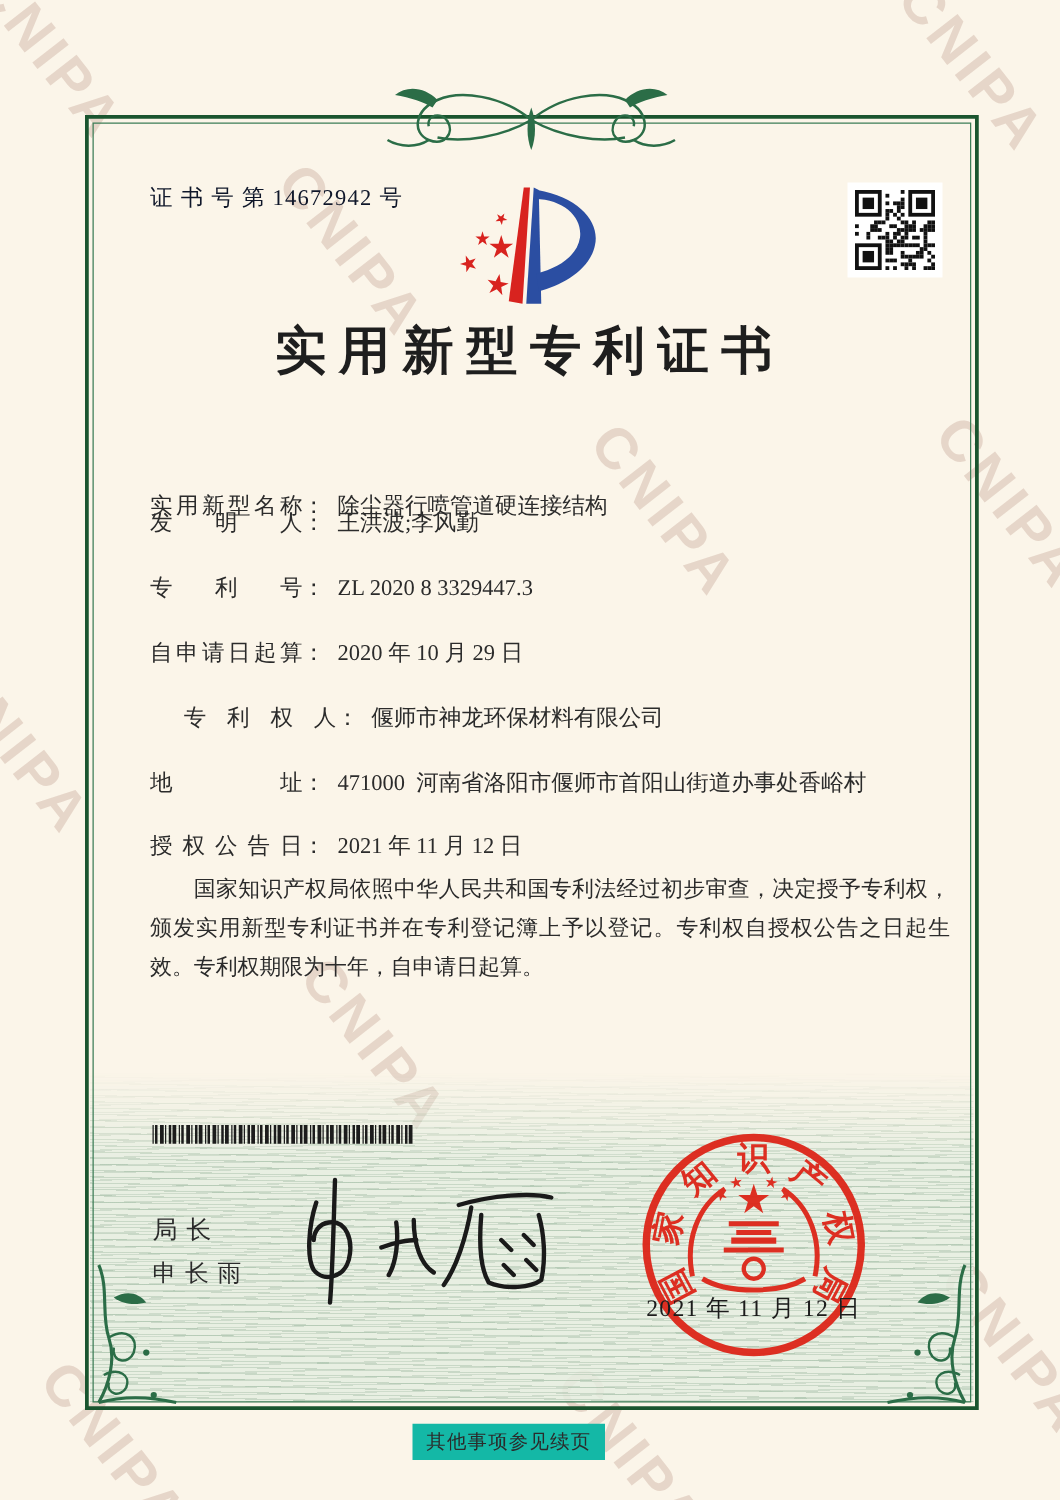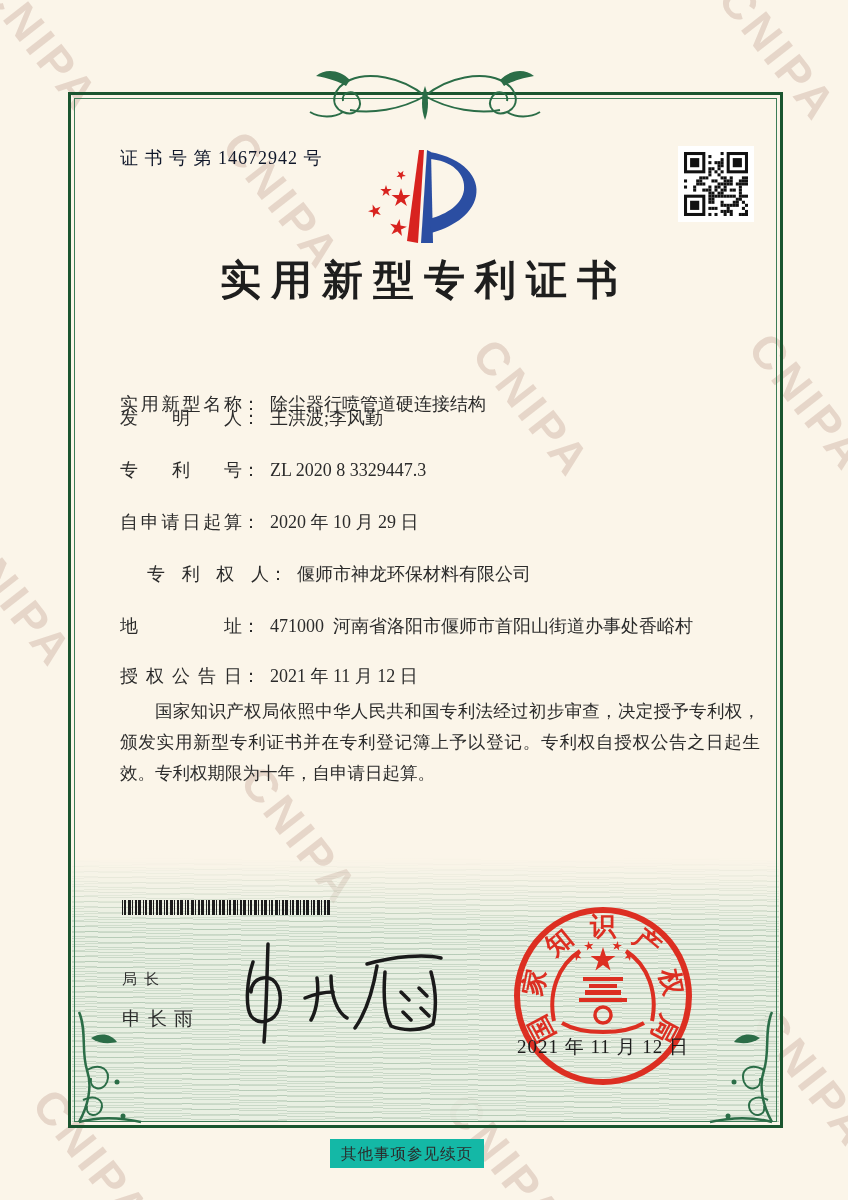--- a/index.html
+++ b/index.html
@@ -29,21 +29,21 @@
          letter-spacing:10px;color:#1e1e1e;}
   .field-row{position:absolute;left:120px;width:660px;height:30px;font-size:18px;}
   .f-label{display:inline-block;width:122px;text-align:justify;text-align-last:justify;vertical-align:top;}
   .f-colon{display:inline-block;}
   .f-value{display:inline-block;margin-left:10px;white-space:pre-wrap;}
   .grant2{position:absolute;left:330px;top:0;white-space:nowrap;}
   .body-text{left:120px;top:696px;width:640px;font-size:17.5px;line-height:31px;text-align:justify;}
   .body-text p{margin:0;text-indent:2em;}
   .barcode{left:122px;top:900px;width:216px;height:15px;display:flex;align-items:stretch;z-index:5;}
   .barcode span{display:block;height:100%;}
-  .signer-title{left:122px;top:970px;font-size:15px;letter-spacing:7px;}
+  .signer-title{left:122px;top:970px;font-size:20px;letter-spacing:7px;}
   .signer-name{left:122px;top:1006px;font-size:19px;letter-spacing:7px;}
   .seal-date{left:515px;top:1034px;width:176px;text-align:center;font-size:19px;letter-spacing:1px;
              color:#1c1c1c;z-index:7;}
   .footer-page{left:68px;top:1096px;width:715px;text-align:center;font-size:15.5px;letter-spacing:2px;}
   .note-box{left:330px;top:1139px;width:154px;height:29px;line-height:29px;background:#14b8a6;
             text-align:center;font-size:15.5px;letter-spacing:1px;z-index:5;}
   svg{display:block;}
 </style>
 </head>
 <body>

